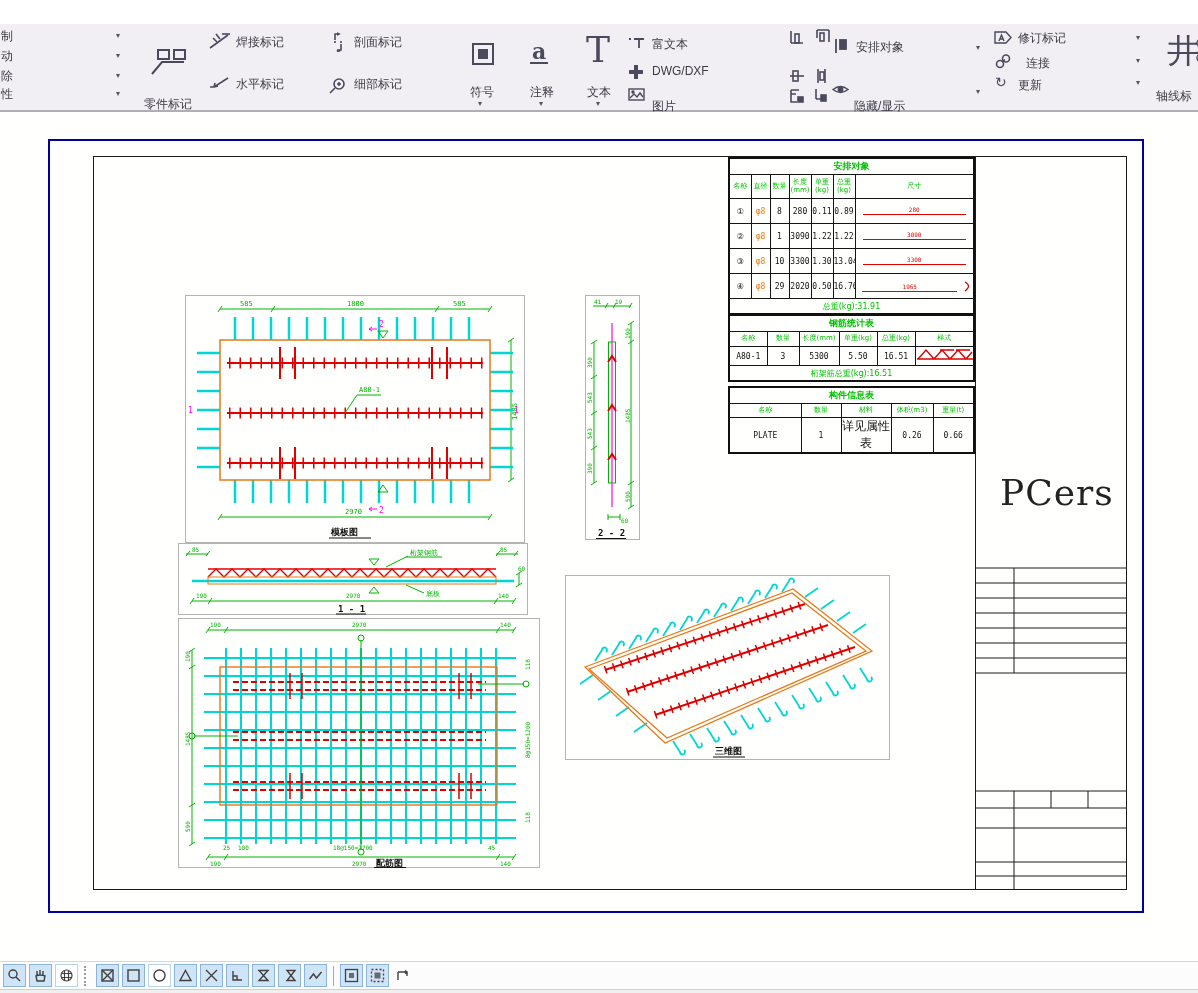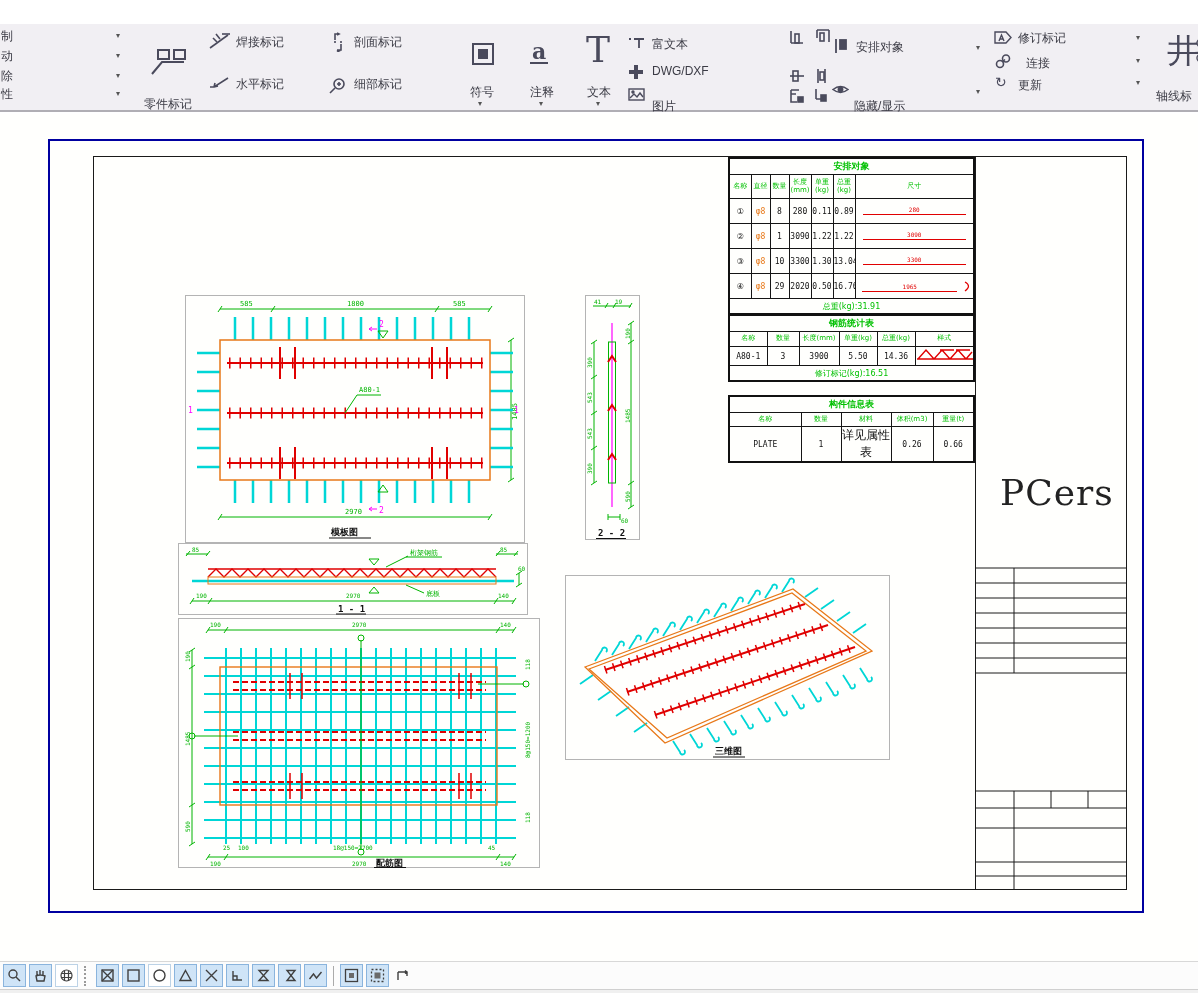--- a/index.html
+++ b/index.html
@@ -401,36 +401,36 @@
           <td class="th">名称</td>
           <td class="th">数量</td>
           <td class="th">长度(mm)</td>
           <td class="th">单重(kg)</td>
           <td class="th">总重(kg)</td>
           <td class="th">样式</td>
         </tr>
         <tr style="height:18px">
           <td class="tdv">A80-1</td>
           <td class="tdv">3</td>
-          <td class="tdv">3900</td>
+          <td class="tdv">5300</td>
           <td class="tdv">5.50</td>
-          <td class="tdv">14.36</td>
+          <td class="tdv">16.51</td>
           <td>
             <svg width="58" height="13">
               <path d="M1 11 H57 M2 11 L10 2 L18 11 L26 2 L34 11 M24 2 H38 M34 11 L42 2 L50 11 M40 2 H54 M50 11 L56 4" stroke="#e00000" fill="none" stroke-width="1.4"></path>
             </svg>
           </td>
         </tr>
         <tr>
-              <td colspan="6" class="tot">修订标记(kg):16.51</td>
+              <td colspan="6" class="tot">桁架筋总重(kg):16.51</td>
             </tr>
       </tbody>
         </table>
 
-      <table class="sheet-table" style="border:2px solid #111;margin-top:13px">
+      <table class="sheet-table" style="border:2px solid #111;margin-top:4px">
         <colgroup>
             <col style="width:72px">
             <col style="width:40px">
             <col style="width:50px">
             <col style="width:42px">
             <col>
           </colgroup>
         <tbody>
             <tr>
               <td colspan="5" class="tt">构件信息表</td>

